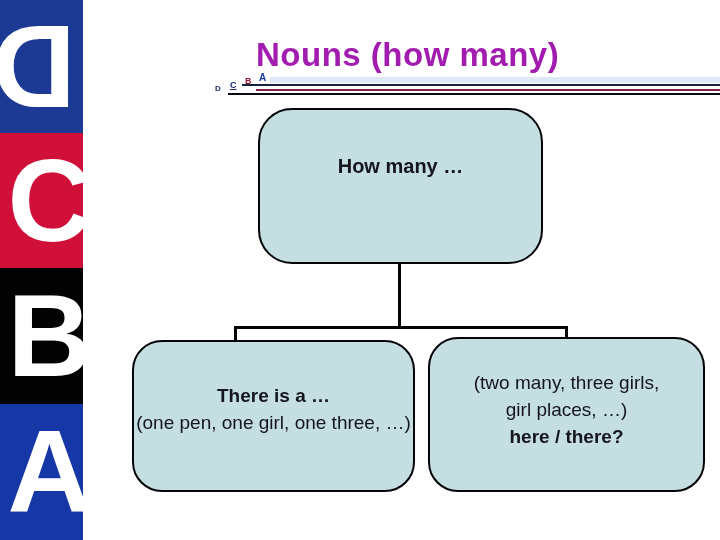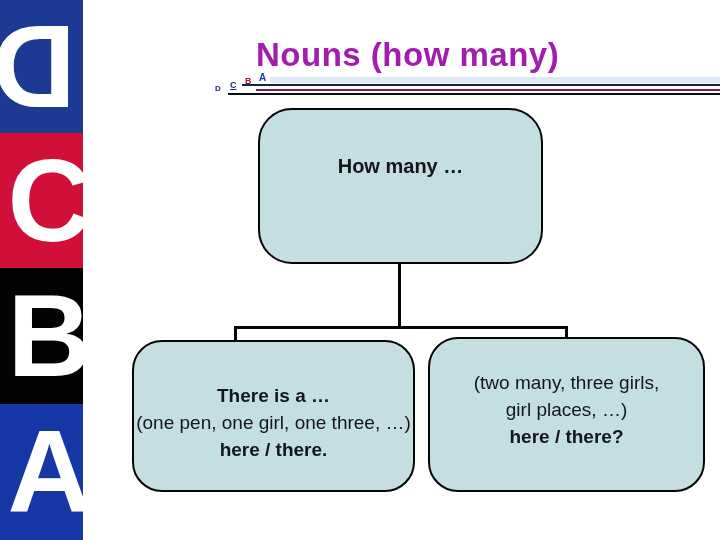--- a/index.html
+++ b/index.html
@@ -111,21 +111,20 @@
   <div class="conn conn-v-left"></div>
   <div class="conn conn-v-right"></div>
 
   <div class="dbox box-top" style="background-color: rgb(196, 222, 226);">
     <div class="bline bline-lg b">How many …</div>
   </div>
 
   <div class="dbox box-left" style="background-color: rgb(196, 222, 226);">
     <div class="bline b">There is a …</div>
     <div class="bline">(one pen, one girl, one three, …)</div>
-    <div class="bline b">here / there.</div>
   </div>
 
   <div class="dbox box-right" style="background-color: rgb(196, 222, 226);">
     <div class="bline">(two many, three girls,</div>
     <div class="bline">girl places, …)</div>
     <div class="bline b">here / there?</div>
   </div>
 
 </div>
 

